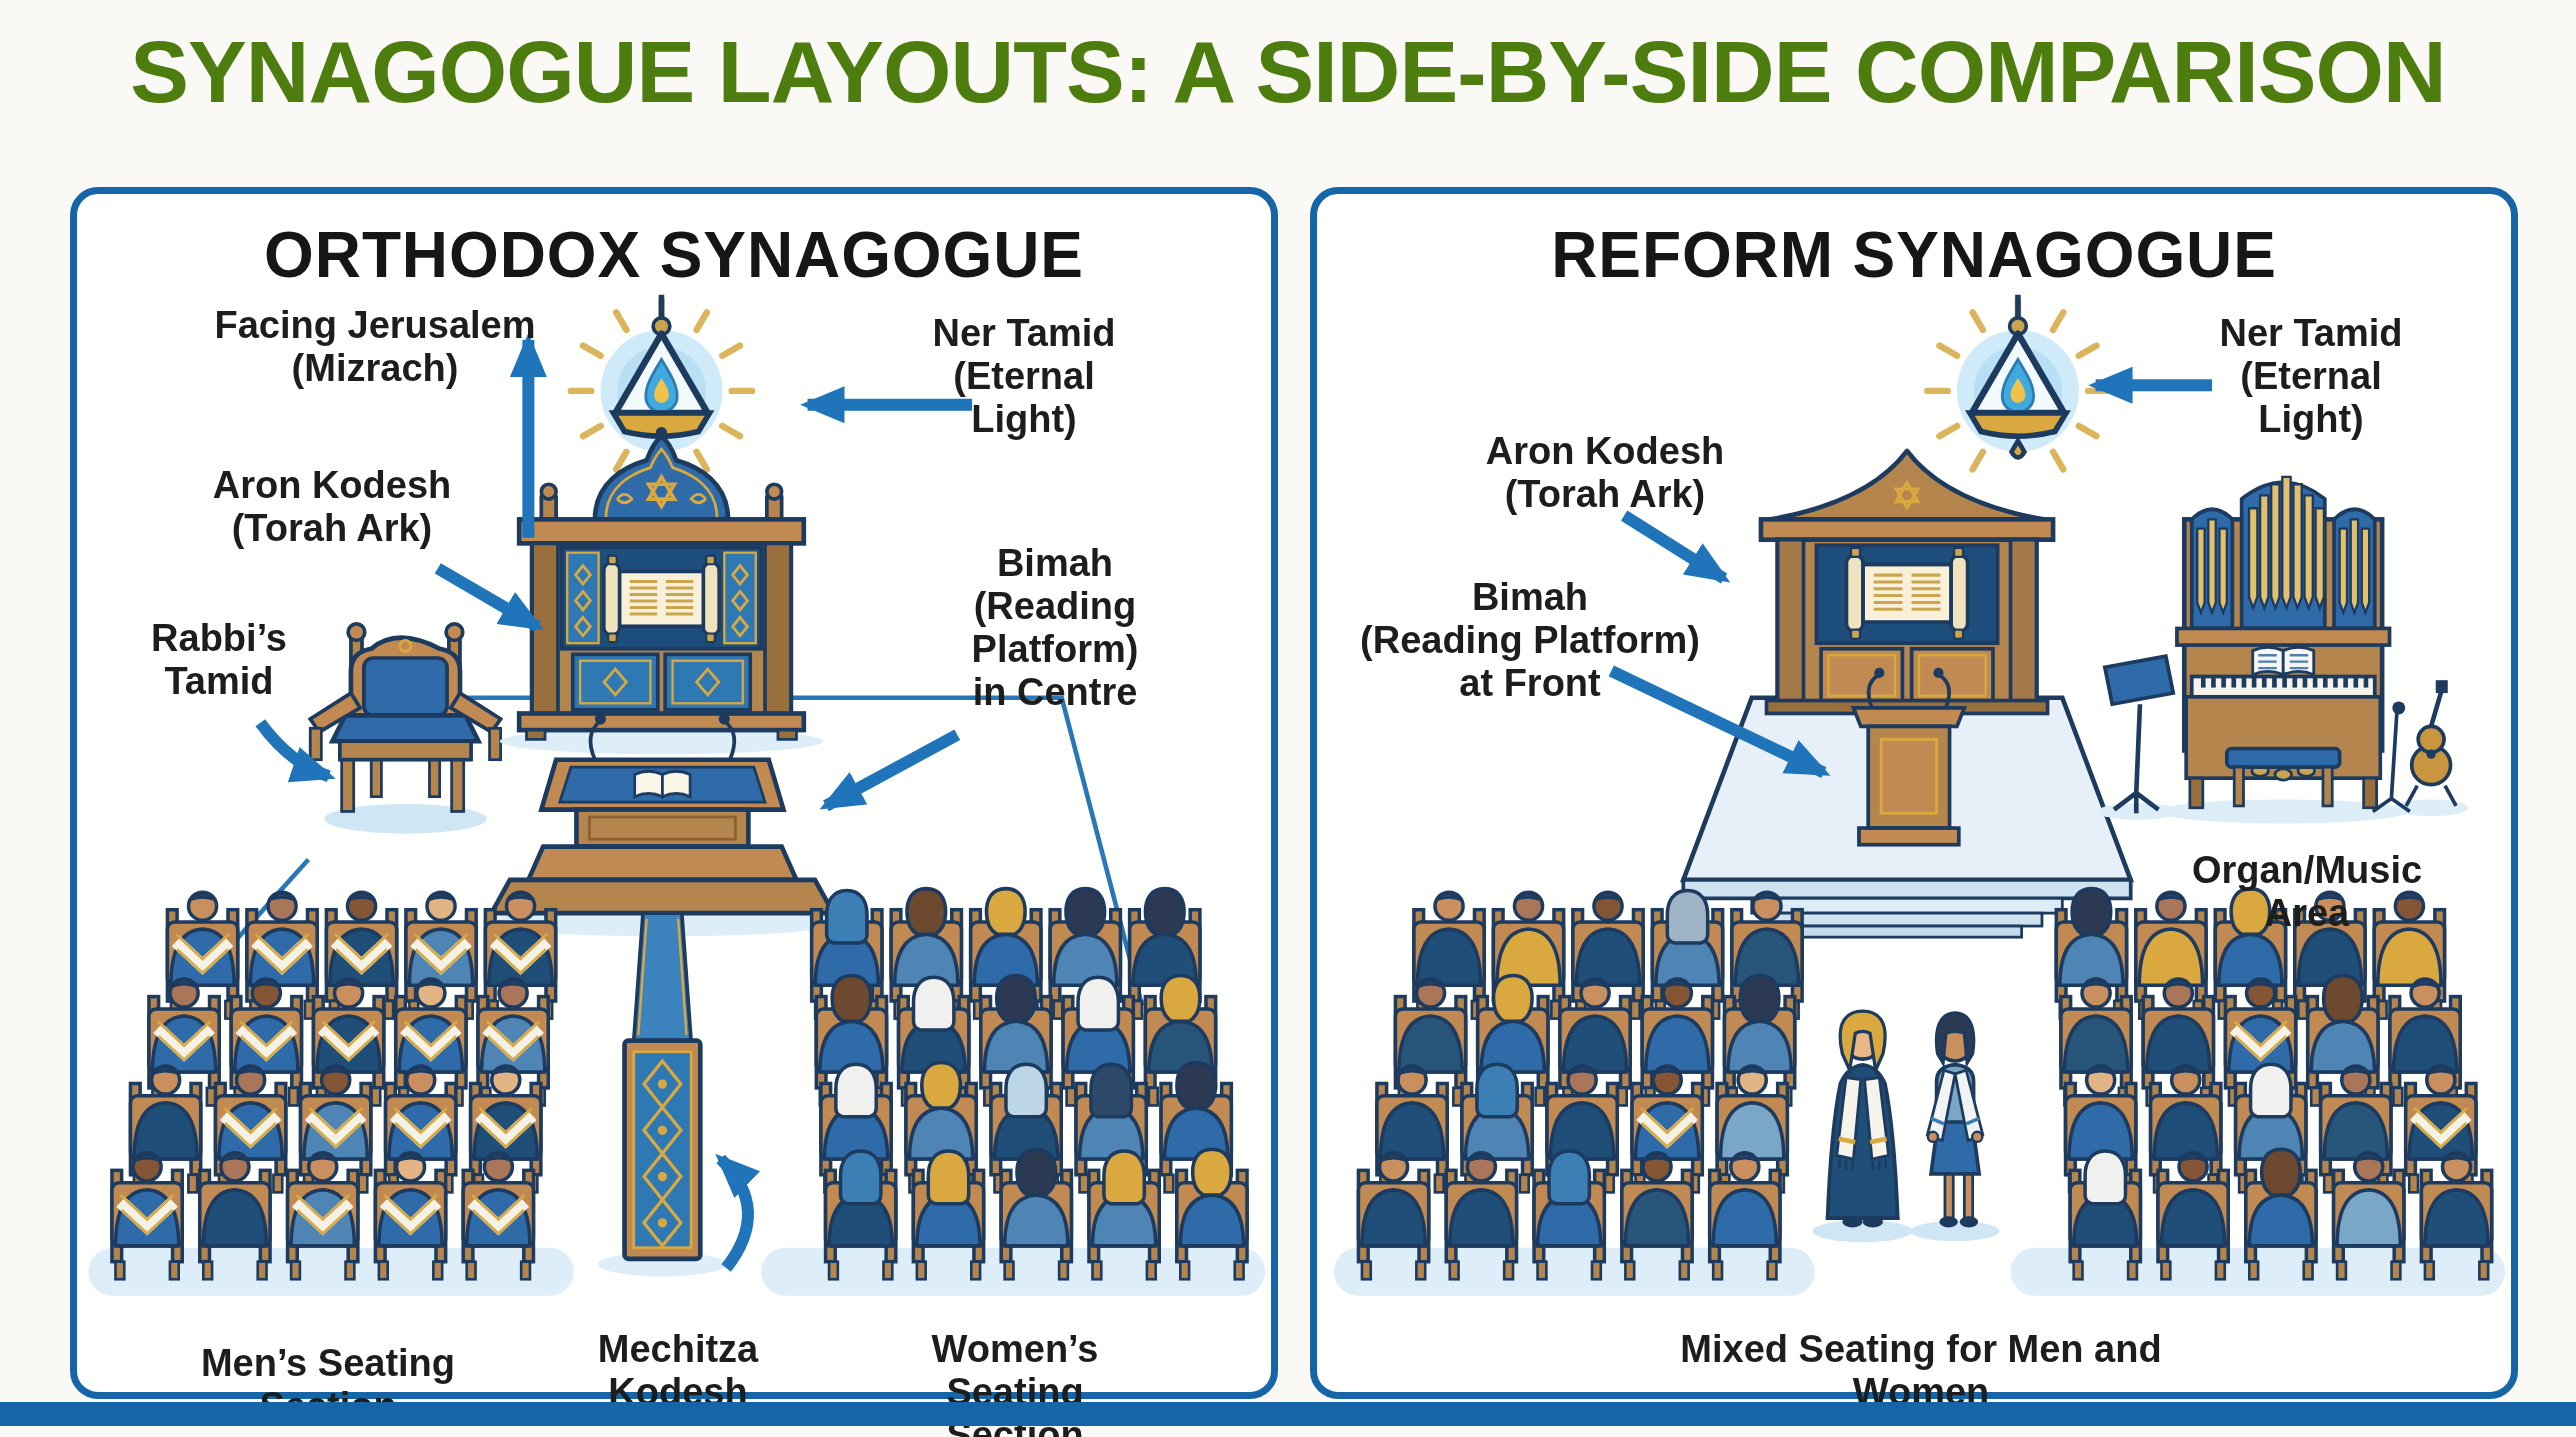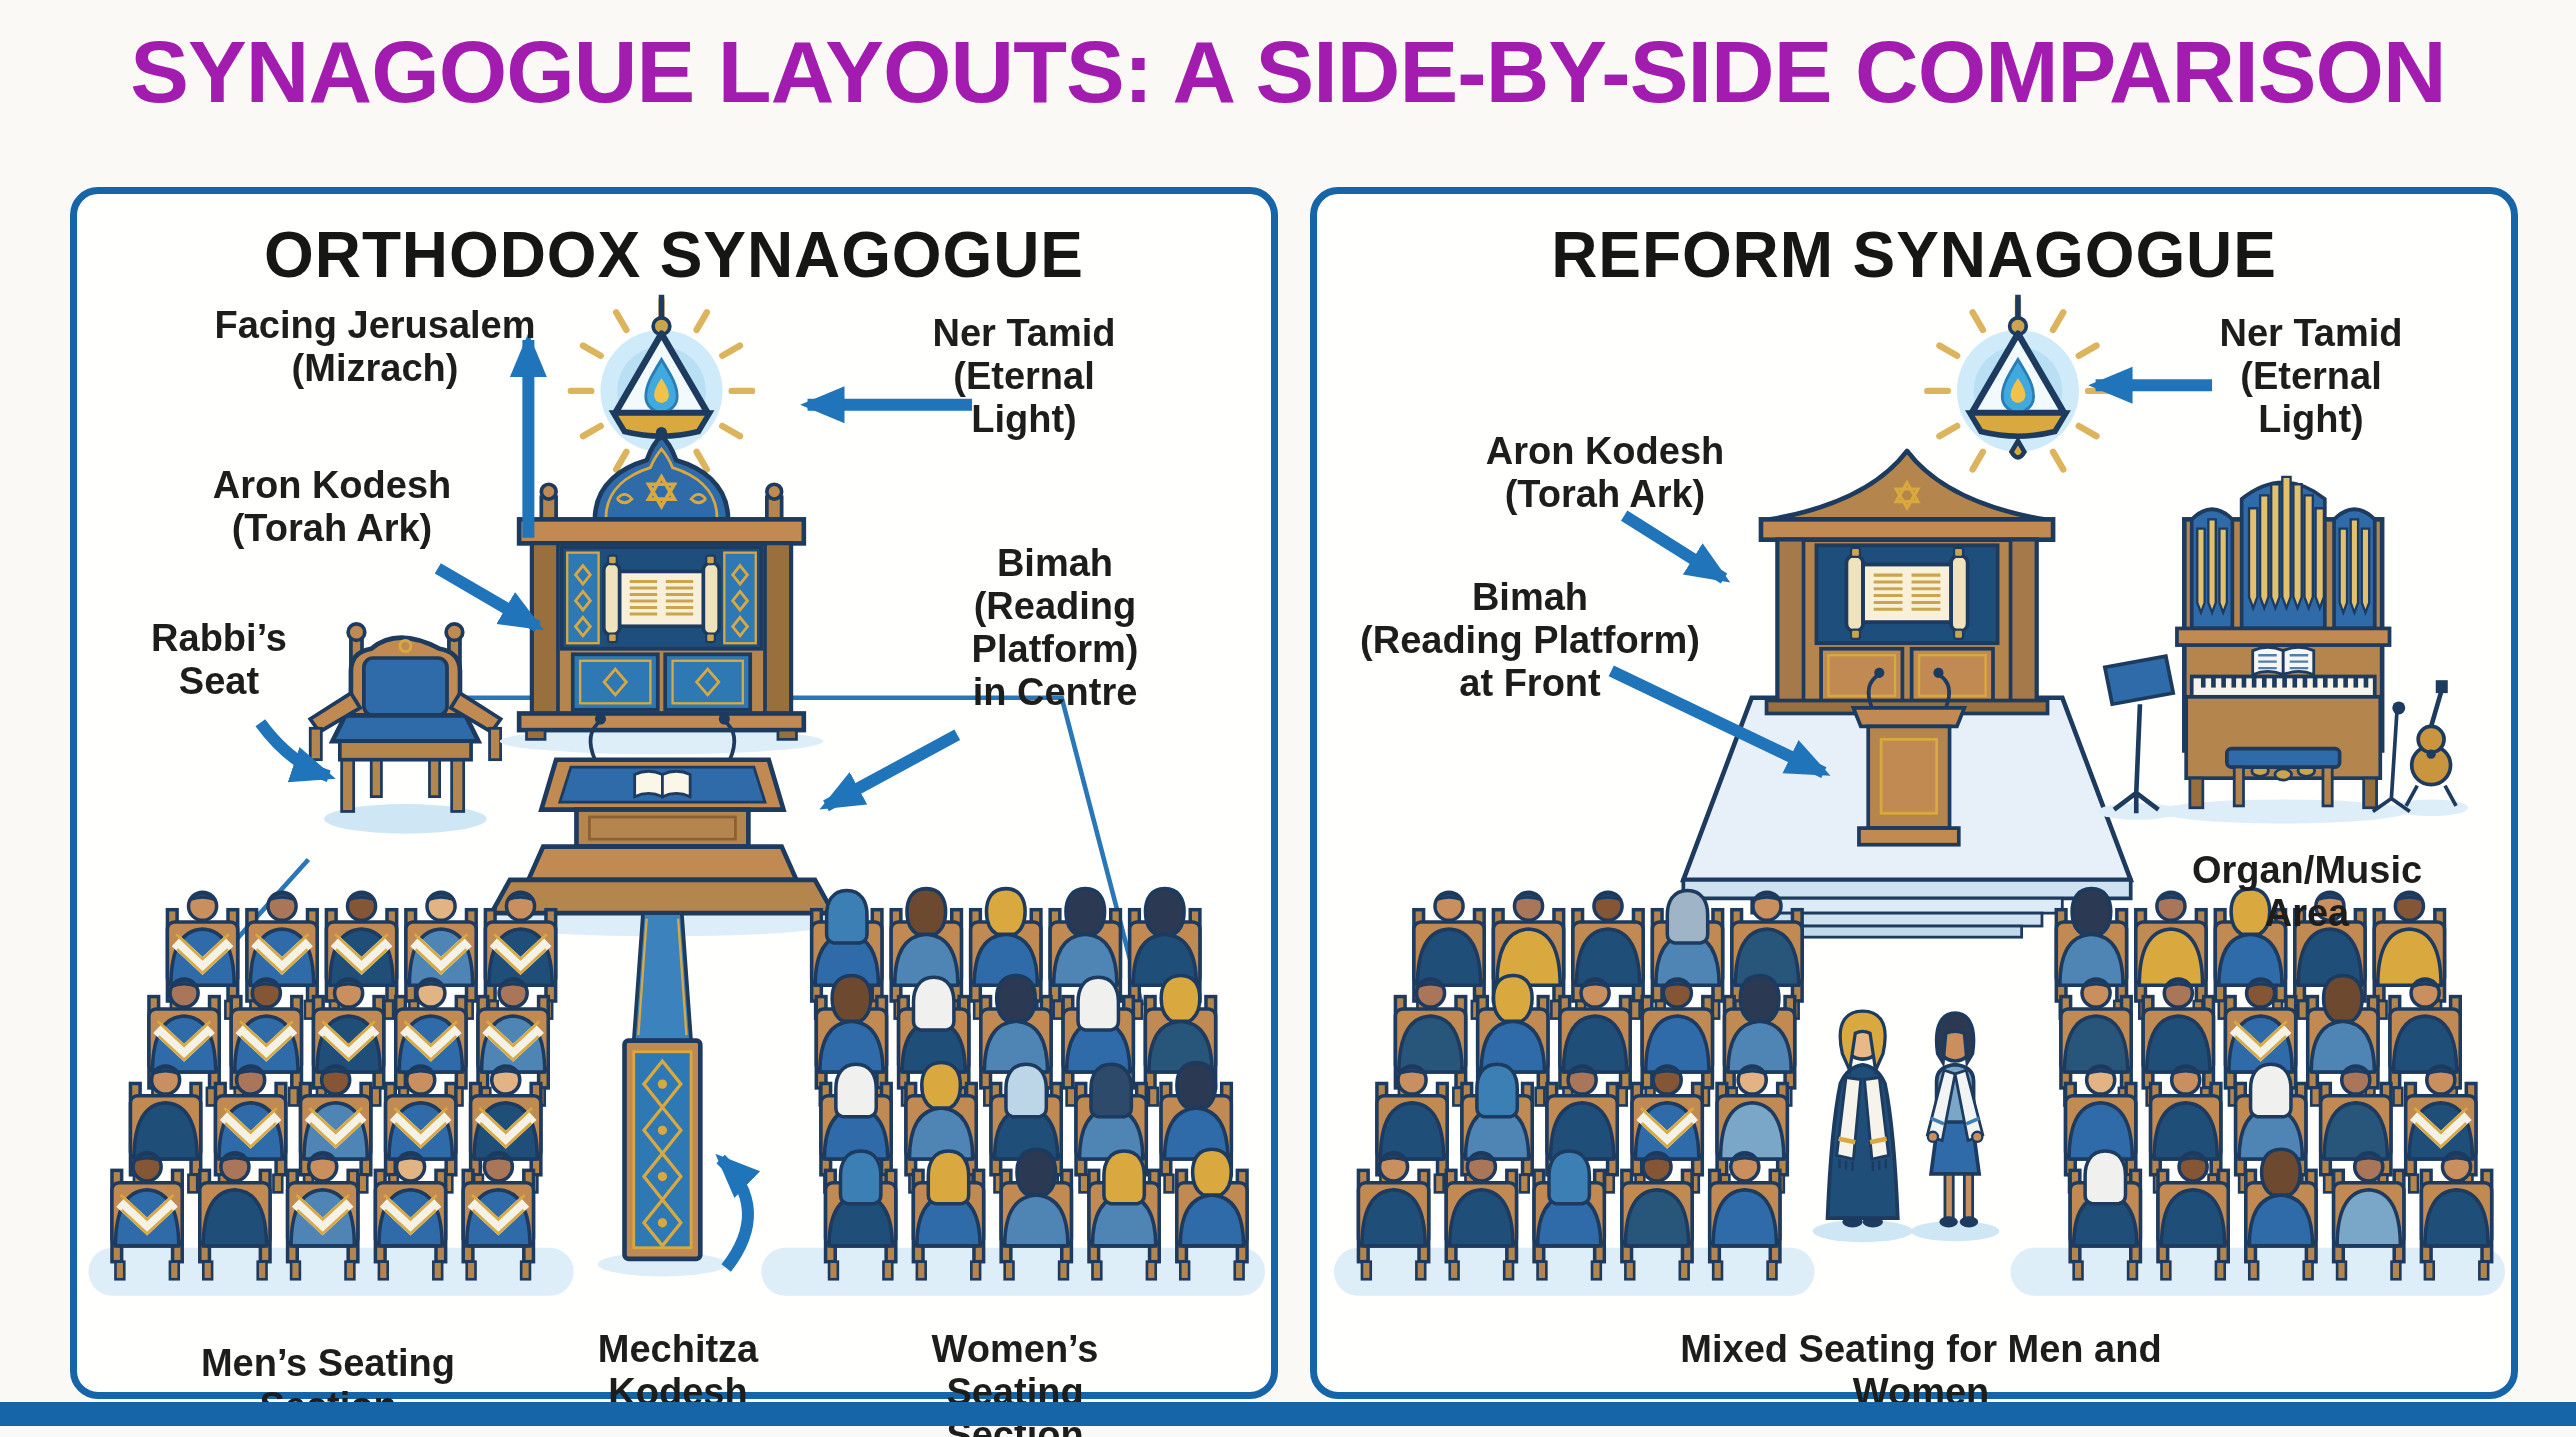--- a/index.html
+++ b/index.html
@@ -2,21 +2,21 @@
 <html style="font-size:15px"><head>
 <meta charset="utf-8">
 <style>
   html,body{margin:0;padding:0;}
   body{
     width:2576px;height:1438px;position:relative;overflow:hidden;
     background:#faf9f5;font-family:"Liberation Sans", sans-serif;
   }
   .title{
     position:absolute;left:0;top:20.6px;width:2576px;text-align:center;
-    font-size:88px;font-weight:800;letter-spacing:-0.9px;color:#a21caf;
+    font-size:88px;font-weight:800;letter-spacing:-0.9px;color:#4d7c0f;
   }
   .panel{
     position:absolute;top:187px;width:1208px;height:1212px;box-sizing:border-box;
     border:7.5px solid #1565a8;border-radius:28px;background:#fffffe;padding-left:12px;
   }
   .panel.left{left:70px;}
   .panel.right{left:1310px;}
   .panel h2{
     position:absolute;top:24px;left:0;width:100%;margin:0;text-align:center;
     font-size:64px;font-weight:800;letter-spacing:0.9px;color:#161614;
@@ -263,21 +263,21 @@
     </g>
   </svg>
 
   <div class="lbl" style="left:298px;top:110px">Facing Jerusalem
 (Mizrach)</div>
   <div class="lbl" style="left:947px;top:118px">Ner Tamid
 (Eternal Light)</div>
   <div class="lbl" style="left:255px;top:270px">Aron Kodesh
 (Torah Ark)</div>
   <div class="lbl" style="left:142px;top:423px">Rabbi’s
-Seat</div>
+Tamid</div>
   <div class="lbl" style="left:978px;top:348px">Bimah
 (Reading Platform)
 in Centre</div>
   <div class="lbl" style="left:251px;top:1148px">Men’s Seating
 Section</div>
   <div class="lbl" style="left:601px;top:1134px">Mechitza
 Kodesh</div>
   <div class="lbl" style="left:938px;top:1134px">Women’s Seating
 Section</div>
 </div>

